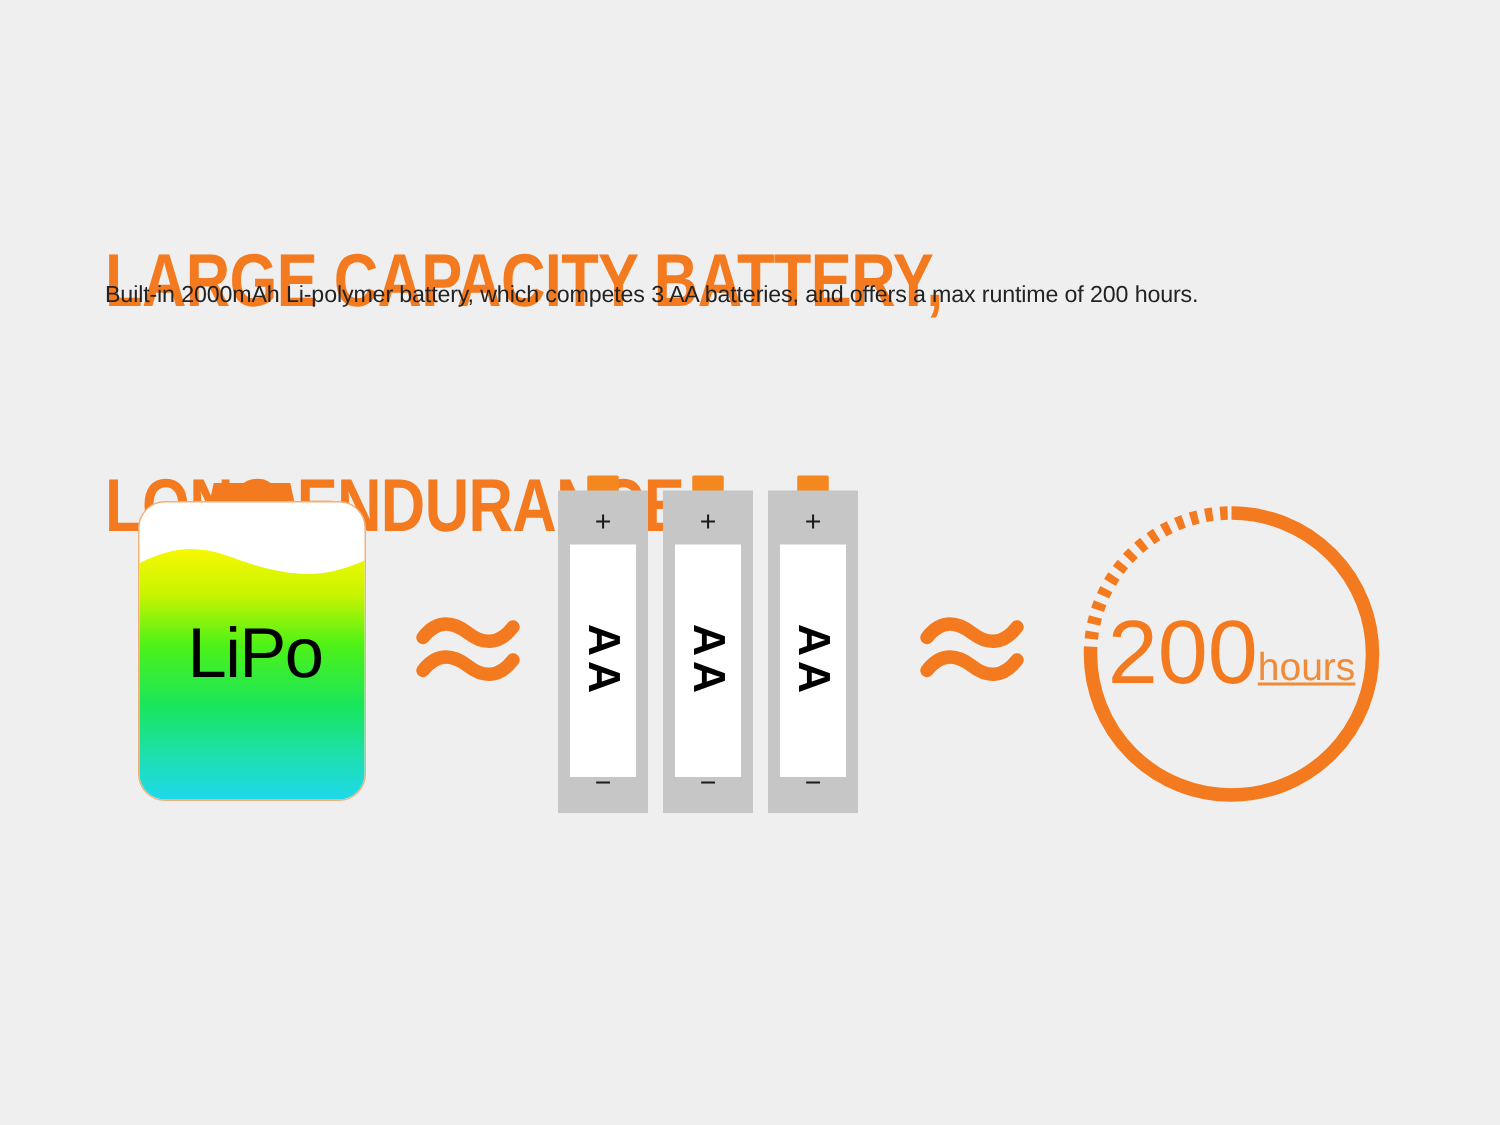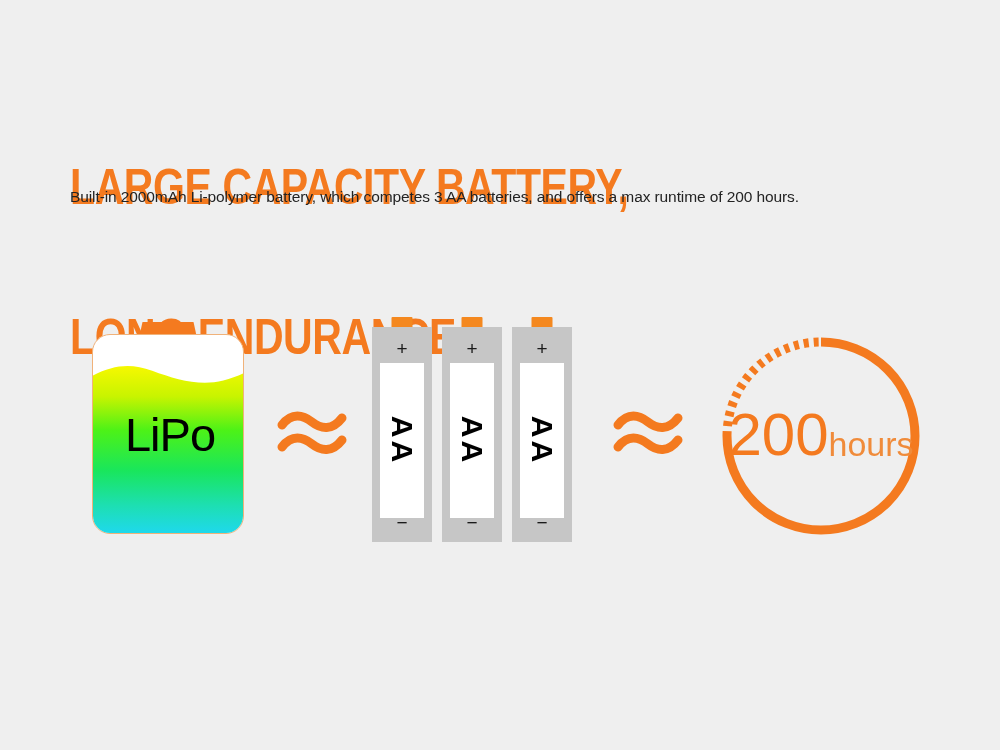--- a/index.html
+++ b/index.html
@@ -230,24 +230,25 @@
   .gauge-value {
     color: #f47a1f;
     font-size: 60px;
     line-height: 58px;
     font-weight: 400;
     letter-spacing: 0px;
     margin-top: -2px;
   }
   .gauge-unit {
     color: #f08b3a;
-    font-size: 34px;
+    font-size: 26px;
     line-height: 32px;
     font-weight: 400;
     margin-top: 16px;
+    text-decoration: underline;
   }
 </style>
 </head>
 <body style="background: rgb(239, 239, 239);">
 
 <div class="page">
 
   <div class="headline">
     <span class="headline-line">LARGE CAPACITY BATTERY,</span>
     <span class="headline-line">LONG ENDURANCE</span>

